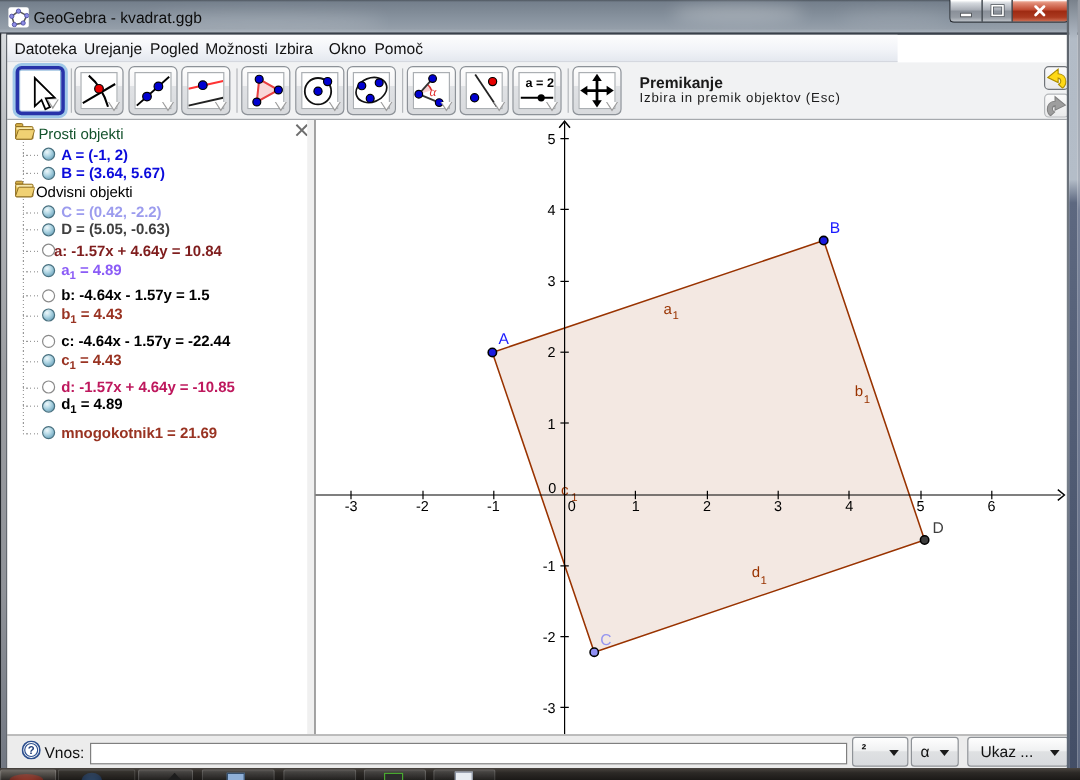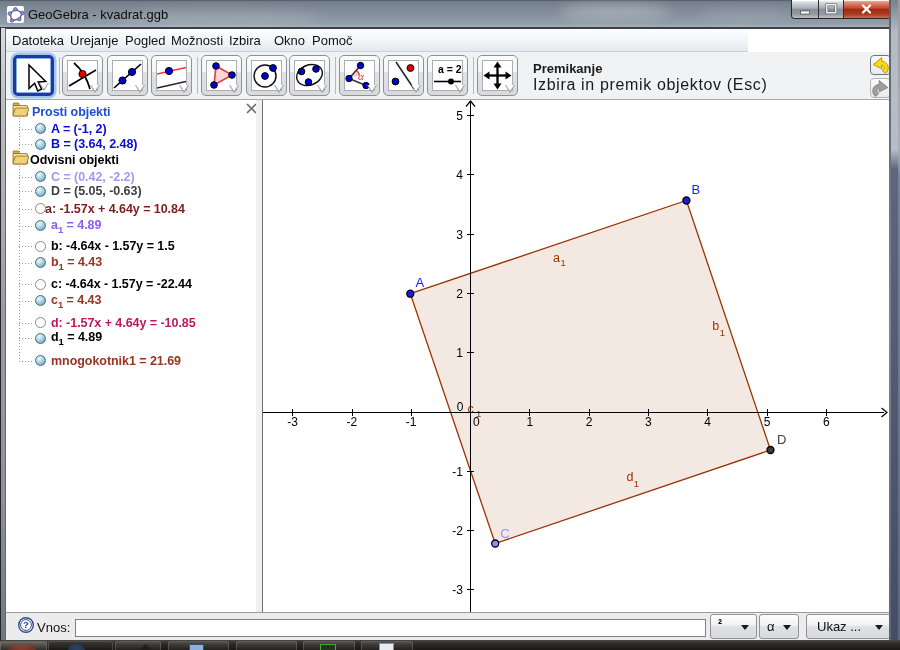--- a/index.html
+++ b/index.html
@@ -36,21 +36,21 @@
     border:1px solid #abafb3;box-sizing:border-box;}
   .tbtn svg{position:absolute;left:5px;top:5px;}
   .tbtn .dd{position:absolute;right:2px;bottom:2px;width:0;height:0;
     border-left:5.5px solid transparent;border-right:5.5px solid transparent;border-top:8px solid #9a9a9a;}
   .tbtn .dd:after{content:"";position:absolute;left:-4.2px;top:-7.8px;width:0;height:0;
     border-left:4.2px solid transparent;border-right:4.2px solid transparent;border-top:6.2px solid #fdfdfd;}
   #tbtn1{border:3px solid #2733a9;box-shadow:0 0 0 2.5px #9ec7e8, inset 0 0 0 1px #86b4da;background:#fff;}
   #tbtn1 .inner{left:1px;top:1px;width:33px;height:33px;border:none;}
   .tsep{position:absolute;top:5px;width:1px;height:37px;background:#b4b7bb;}
   #tooltext1{position:absolute;left:527px;top:9px;font-size:13px;font-weight:bold;color:#1a1a1a;}
-  #tooltext2{position:absolute;left:527px;top:24px;font-size:16px;letter-spacing:0.65px;color:#1a1a1a;}
+  #tooltext2{position:absolute;left:527px;top:24px;font-size:11px;letter-spacing:0.65px;color:#1a1a1a;}
   .ubtn{position:absolute;left:864px;width:21px;height:20px;box-sizing:border-box;border-radius:4px;
     background:linear-gradient(180deg,#fbfbfb,#e9eaeb);}
   
   #content{left:6px;top:100px;width:883px;height:512px;background:#fff;}
   #splitter{position:absolute;left:250px;top:0;width:6px;height:512px;background:#f0f0f0;border-right:1.5px solid #6e6e6e;}
   
   .arow{position:absolute;height:16px;line-height:16px;font-size:12.5px;letter-spacing:-0.05px;white-space:nowrap;}
   .marble{position:absolute;width:11px;height:11px;border-radius:50%;box-sizing:border-box;}
   .treeline-v{position:absolute;width:1px;background-image:repeating-linear-gradient(180deg,#999 0 1px,transparent 1px 3px);}
   .treeline-h{position:absolute;height:1px;background-image:repeating-linear-gradient(90deg,#999 0 1px,transparent 1px 3px);}
@@ -262,38 +262,38 @@
 
       <svg style="position:absolute;left:240px;top:3px" width="11" height="11">
         <g stroke="#6e6e6e" stroke-width="1.7">
           <line x1="1" y1="1" x2="10" y2="10"></line>
           <line x1="10" y1="1" x2="1" y2="10"></line>
         </g>
       </svg>
 
       <div class="treeline-v" style="left:12.5px;top:18px;height:243px;"></div>
 
-      <div class="arow" style="left:26px;top:4px;font-weight:bold;color:#1d4ed8">Prosti objekti</div>
-      <div class="arow" style="left:24px;top:51.5px;font-weight:bold;color:#000">Odvisni objekti</div>
+      <div class="arow" style="left:26px;top:4px;font-weight:normal;color:#14532d">Prosti objekti</div>
+      <div class="arow" style="left:24px;top:51.5px;font-weight:normal;color:#000">Odvisni objekti</div>
 
       <svg class="folderic" style="left:6px;top:2px;" viewBox="0 0 17 15" width="17" height="15">
         <path d="M1,3.5 L1,2 Q1,1 2,1 L6,1 Q7,1 7,2 L7,3.5 Z" fill="#d9b24a" stroke="#8a6a1e" stroke-width="0.8"></path>
         <rect x="1" y="3.5" width="14.5" height="10.5" rx="1" fill="#e8c558" stroke="#8a6a1e" stroke-width="0.8"></rect>
         <path d="M1.8,4.2 L14.8,4.2 L14.8,6 L1.8,6 Z" fill="#f7e9b0"></path>
         <path d="M1,13.2 L3.2,6.8 Q3.5,6 4.3,6 L16,6 Q17,6 16.7,7 L14.8,13.2 Q14.6,14 13.7,14 L2,14 Q1,14 1,13.2 Z" fill="#f0d173" stroke="#8a6a1e" stroke-width="0.8"></path>
       </svg>
       <svg class="folderic" style="left:6px;top:50px;" viewBox="0 0 17 15" width="17" height="15">
         <path d="M1,3.5 L1,2 Q1,1 2,1 L6,1 Q7,1 7,2 L7,3.5 Z" fill="#d9b24a" stroke="#8a6a1e" stroke-width="0.8"></path>
         <rect x="1" y="3.5" width="14.5" height="10.5" rx="1" fill="#e8c558" stroke="#8a6a1e" stroke-width="0.8"></rect>
         <path d="M1.8,4.2 L14.8,4.2 L14.8,6 L1.8,6 Z" fill="#f7e9b0"></path>
         <path d="M1,13.2 L3.2,6.8 Q3.5,6 4.3,6 L16,6 Q17,6 16.7,7 L14.8,13.2 Q14.6,14 13.7,14 L2,14 Q1,14 1,13.2 Z" fill="#f0d173" stroke="#8a6a1e" stroke-width="0.8"></path>
       </svg>
 
       <div class="arow" style="left:45px;top:21px;color:#0b0bdc">A = (-1, 2)</div>
-      <div class="arow" style="left:45px;top:36px;color:#0b0bdc">B = (3.64, 2.48)</div>
+      <div class="arow" style="left:45px;top:36px;color:#0b0bdc">B = (3.64, 5.67)</div>
       <div class="arow" style="left:45px;top:68.7px;color:#9c9cee">C = (0.42, -2.2)</div>
       <div class="arow" style="left:45px;top:83.1px;color:#3f3f3f">D = (5.05, -0.63)</div>
       <div class="arow" style="left:39px;top:100.9px;color:#7f1d1d">a: -1.57x + 4.64y = 10.84</div>
       <div class="arow" style="left:45px;top:116.6px;color:#8b5cf6">a<sub style="font-size:9.5px">1</sub> = 4.89</div>
       <div class="arow" style="left:45px;top:138.1px;color:#000">b: -4.64x - 1.57y = 1.5</div>
       <div class="arow" style="left:45px;top:153.8px;color:#993322">b<sub style="font-size:9.5px">1</sub> = 4.43</div>
       <div class="arow" style="left:45px;top:176.3px;color:#000">c: -4.64x - 1.57y = -22.44</div>
       <div class="arow" style="left:45px;top:191.6px;color:#993322">c<sub style="font-size:9.5px">1</sub> = 4.43</div>
       <div class="arow" style="left:45px;top:214.8px;color:#be185d">d: -1.57x + 4.64y = -10.85</div>
       <div class="arow" style="left:45px;top:229.4px;color:#000000">d<sub style="font-size:9.5px">1</sub> = 4.89</div>

